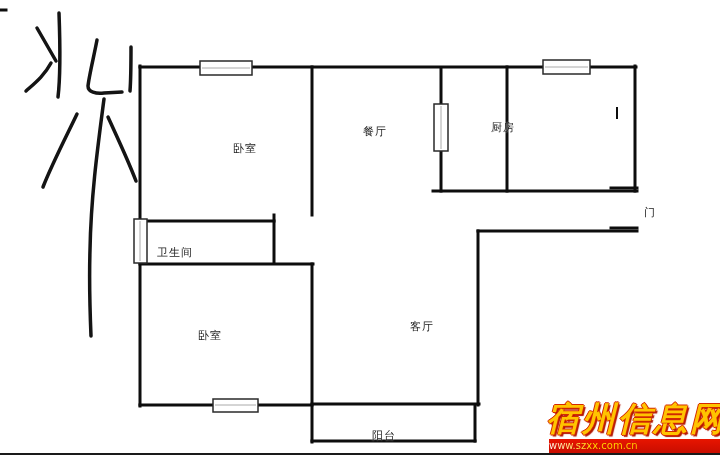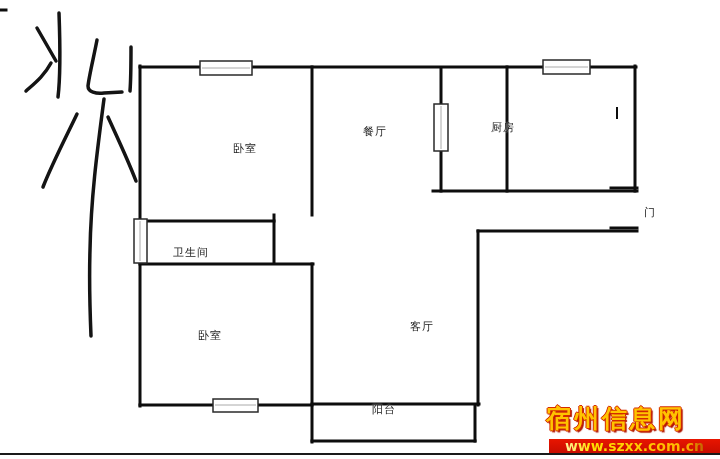--- a/index.html
+++ b/index.html
@@ -20,50 +20,50 @@
     text-shadow:0 0 2px #ffffff;
   }
   .watermark{
     position:absolute;
     left:546px;top:402px;
     width:174px;
     text-align:left;
   }
   .wm-site{
     display:block;
-    font-size:25px;
+    font-size:33px;
     font-weight:bold;
     letter-spacing:3px;
     line-height:34px;
+    font-style:italic;
     color:#ffc400;
     text-shadow:
       1px 0 0 #d42a00, -1px 0 0 #d42a00,
       0 1px 0 #d42a00, 0 -1px 0 #d42a00,
       2px 2px 1px #b01500;
     white-space:nowrap;
   }
   .wm-bar{
     position:absolute;
     left:3px;top:37px;
     width:171px;height:14px;
     background:linear-gradient(180deg,#e81500 0%,#c80d00 100%);
     overflow:hidden;
   }
   .wm-url{
     display:block;
-    font-size:14px;
-    font-weight:bold;
+    font-size:10px;
+    font-weight:normal;
     line-height:14px;
     letter-spacing:0px;
     white-space:nowrap;
     background:linear-gradient(90deg,#ffffff 0%,#ffe100 25%,#ffb300 80%,#8c1600 100%);
     -webkit-background-clip:text;
     background-clip:text;
     color:#ffdd00;
-    text-align:center;
     -webkit-text-fill-color:transparent;
   }
   .bottom-line{
     position:absolute;
     left:0;top:453px;
     width:720px;height:2px;
     background:#1a1a1a;
   }
 </style>
 </head>
@@ -133,24 +133,24 @@
       <g>
         <rect x="213" y="399" width="45" height="13"></rect>
         <line x1="215" y1="405" x2="256" y2="405" stroke="#aaaaaa" stroke-width="1"></line>
       </g>
     </g>
   </svg>
 
   <div class="room-label" style="left:233px;top:141px;">卧室</div>
   <div class="room-label" style="left:363px;top:124px;">餐厅</div>
   <div class="room-label" style="left:491px;top:120px;">厨房</div>
-  <div class="room-label" style="left:173px;top:245px;text-align:right;">卫生间</div>
+  <div class="room-label" style="left:157px;top:245px;text-align:right;">卫生间</div>
   <div class="room-label" style="left:198px;top:328px;">卧室</div>
   <div class="room-label" style="left:372px;top:319px;margin-left:38px;">客厅</div>
-  <div class="room-label" style="left:372px;top:402px;">阳台</div>
+  <div class="room-label" style="left:372px;top:428px;">阳台</div>
   <div class="room-label" style="left:644px;top:205px;">门</div>
 
   <div class="watermark">
     <span class="wm-site">宿州信息网</span>
     <div class="wm-bar">
       <span class="wm-url">www.szxx.com.cn</span>
     </div>
   </div>
 
   <div class="bottom-line"></div>

